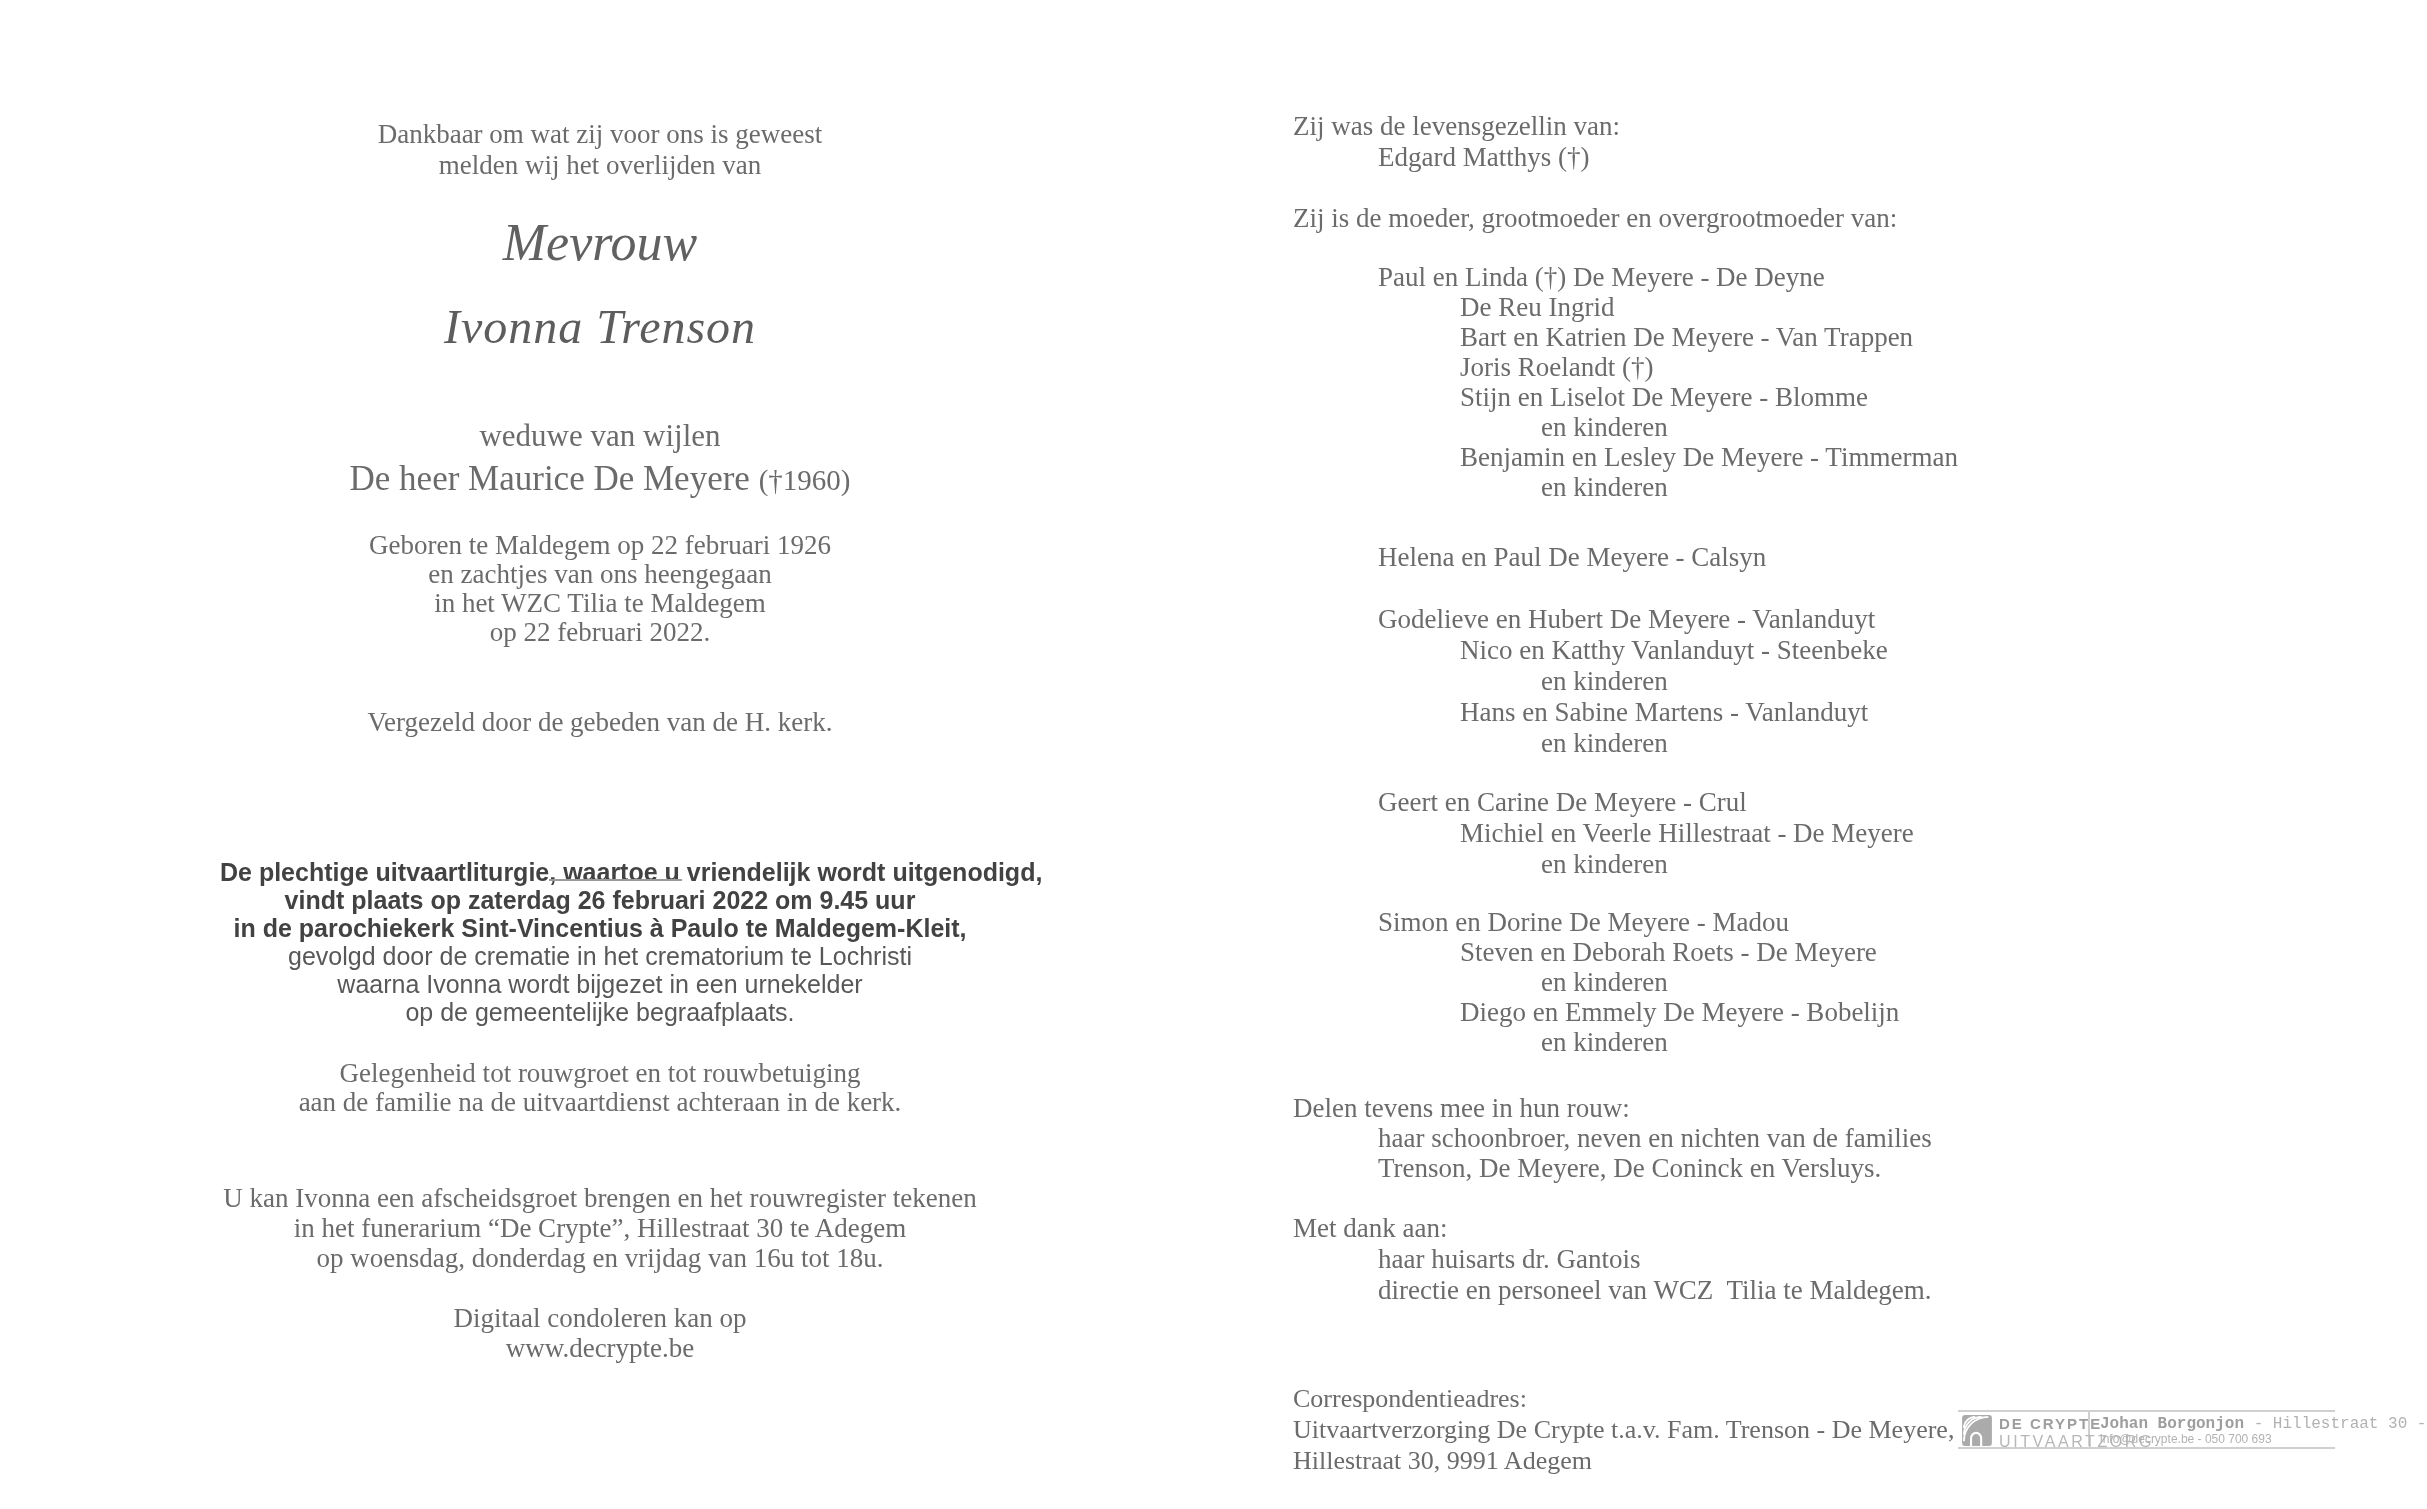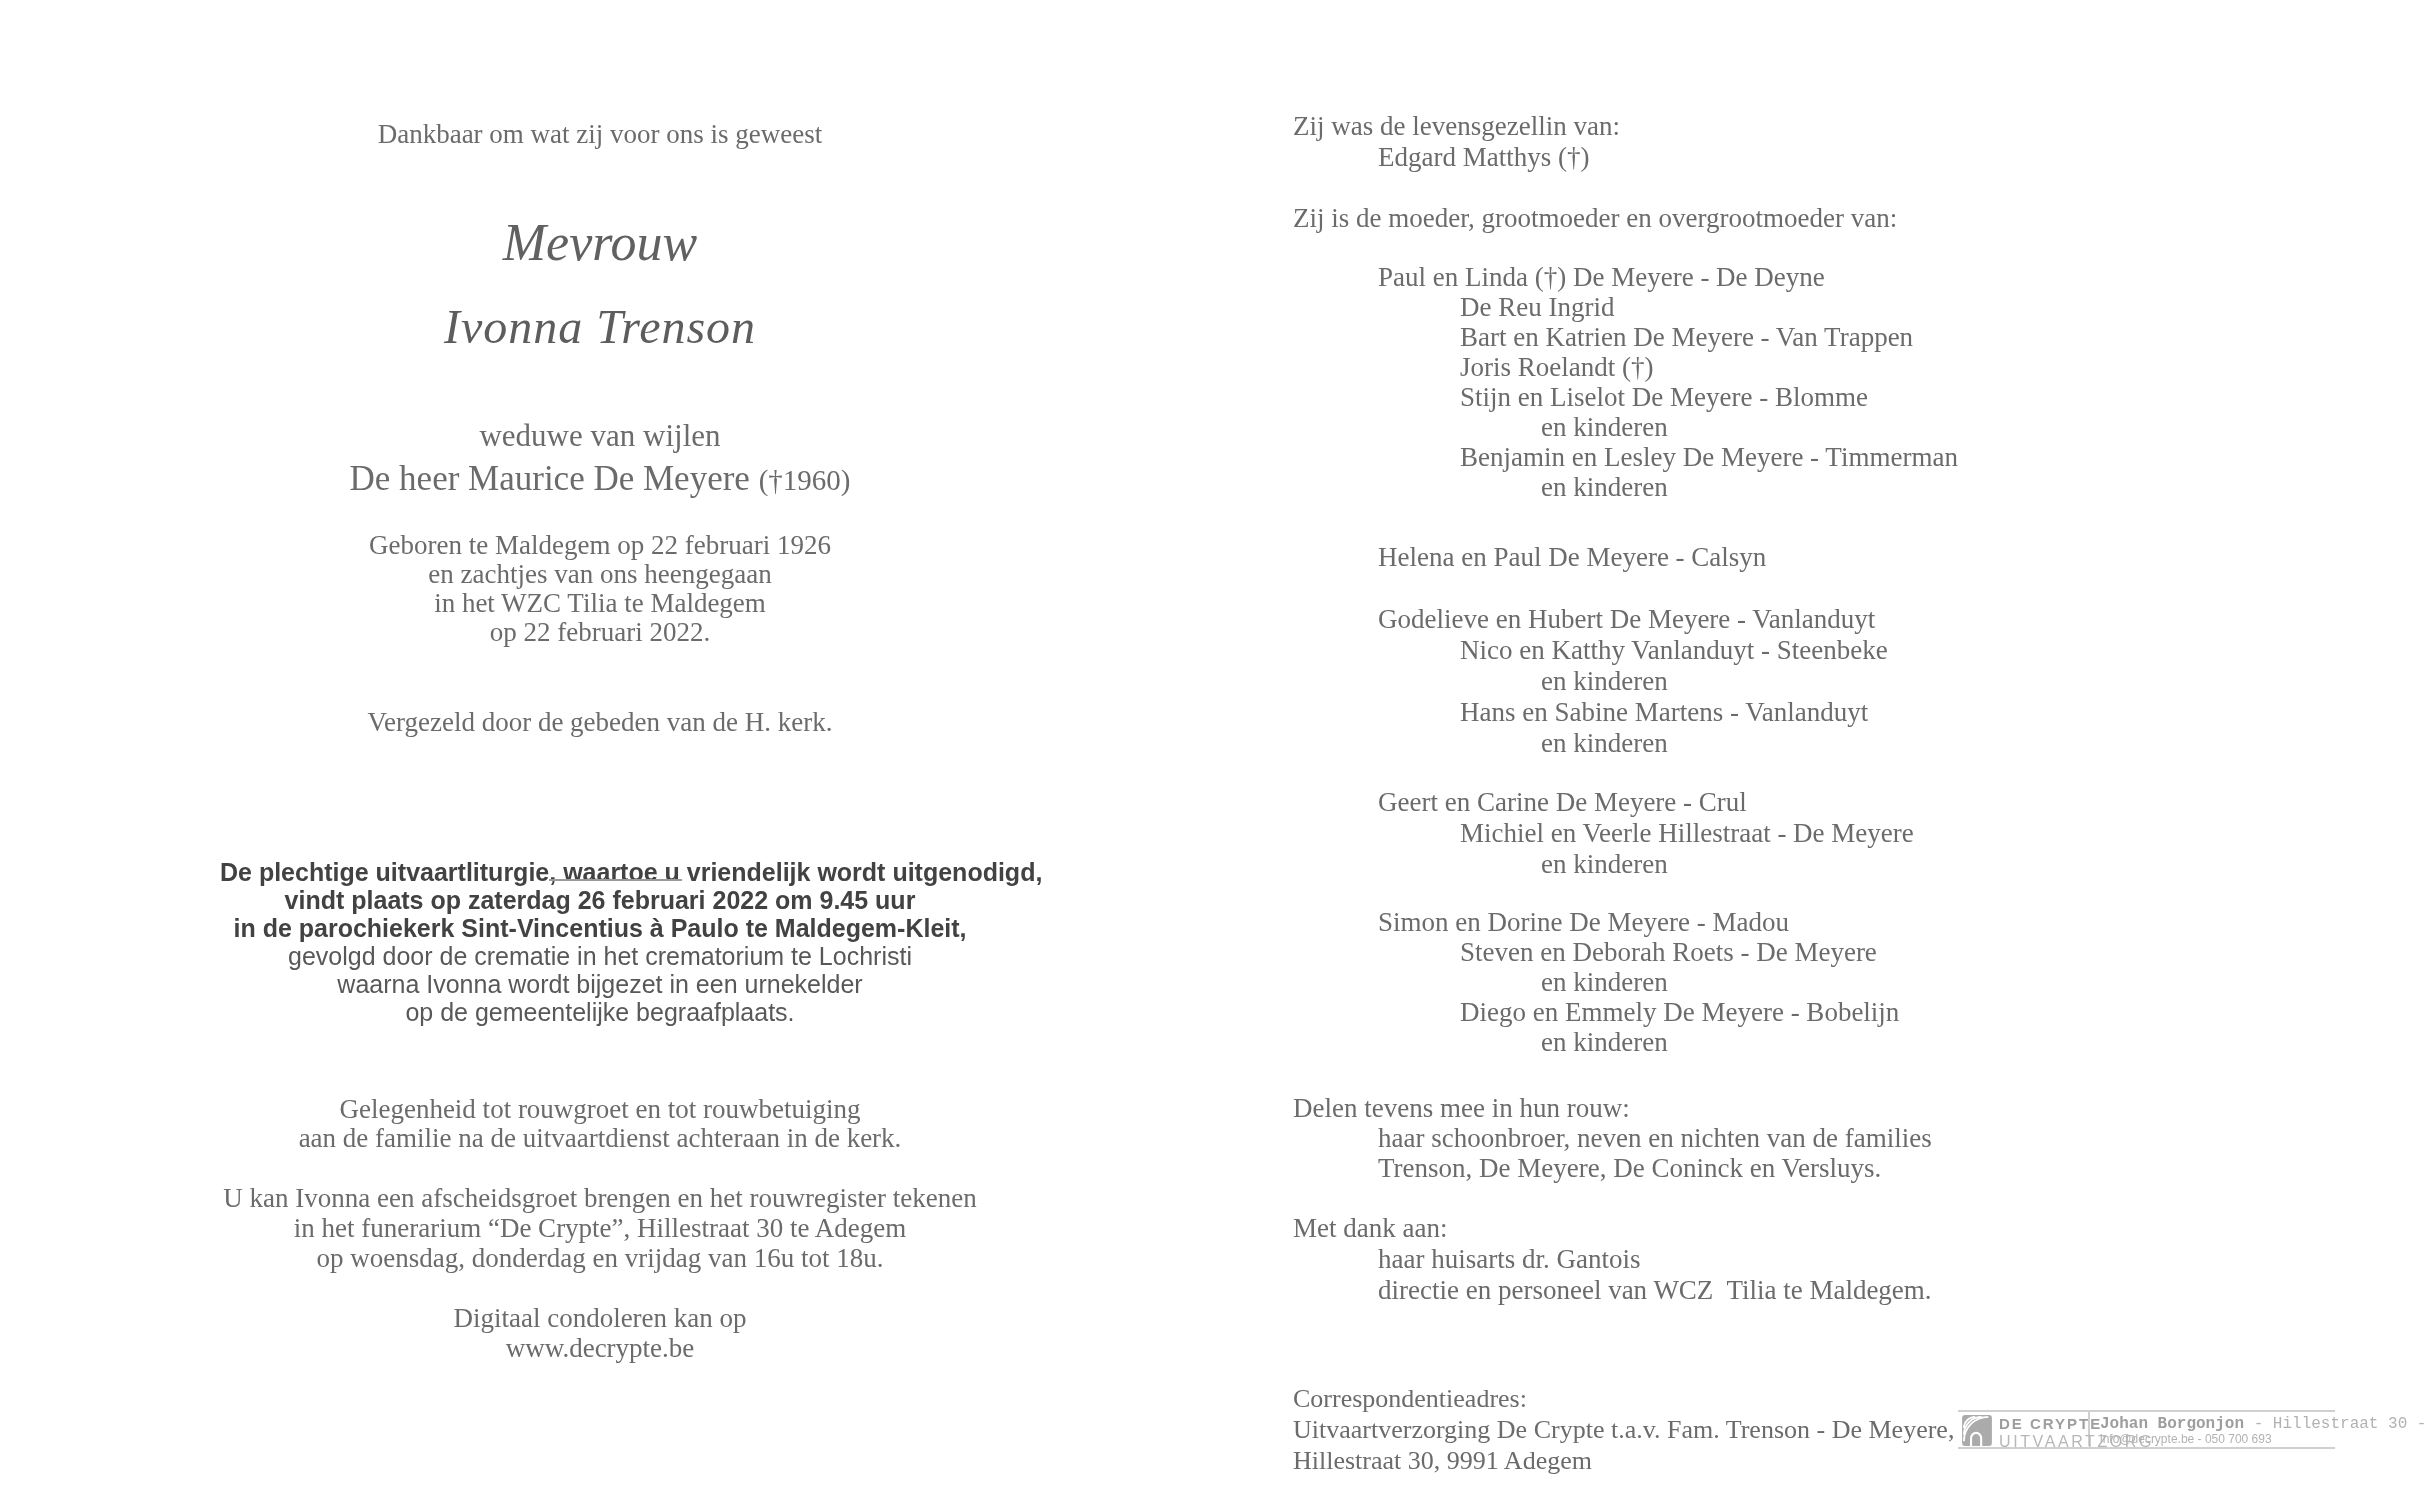--- a/index.html
+++ b/index.html
@@ -19,21 +19,21 @@
   .b-husband{top:459px;font-size:35px;}
   .b-husband .yr{font-size:29px;}
   .b-birth{top:531px;font-size:27px;line-height:29px;}
   .b-prayer{top:707px;font-size:27px;}
   .b-service{top:858px;font-family:"Liberation Sans",sans-serif;font-size:25px;line-height:28px;}
   .b-service .bold{font-weight:bold;color:#424242;}
   .b-service .reg{font-weight:400;color:#585858;}
   .strike{position:relative;margin-top:42px;}
   .strike::after{content:"";position:absolute;left:-0.55em;right:-0.1em;bottom:0.2em;
                  border-top:2px solid #9a9a9a;}
-  .b-condolence{top:1059px;font-size:27px;line-height:29px;margin-top:36px;}
+  .b-condolence{top:1059px;font-size:27px;line-height:29px;}
   .b-farewell{top:1183px;font-size:27px;line-height:30px;}
   .b-digital{top:1303px;font-size:27px;line-height:30px;}
 
   
   .col-right{position:absolute;left:1293px;top:0;width:1110px;height:1509px;
              color:#6b6b6b;font-family:"Liberation Serif",serif;font-size:27px;}
   .rl{position:absolute;white-space:pre;line-height:1.1;}
   .i0{left:0;}
   .i1{left:85px;}
   .i2{left:167px;}
@@ -58,20 +58,21 @@
 </style>
 </head>
 <body>
 
 <div class="page">
 
   <div class="col-left">
 
     <div class="blk b-intro serif">
       <div>Dankbaar om wat zij voor ons is geweest</div>
+      <div>melden wij het overlijden van</div>
     </div>
 
     <div class="blk b-honorific serif">Mevrouw</div>
 
     <div class="blk b-name serif">Ivonna Trenson</div>
 
     <div class="blk b-widow serif">weduwe van wijlen</div>
 
     <div class="blk b-husband serif">
       <span>De heer Maurice De Meyere</span>

